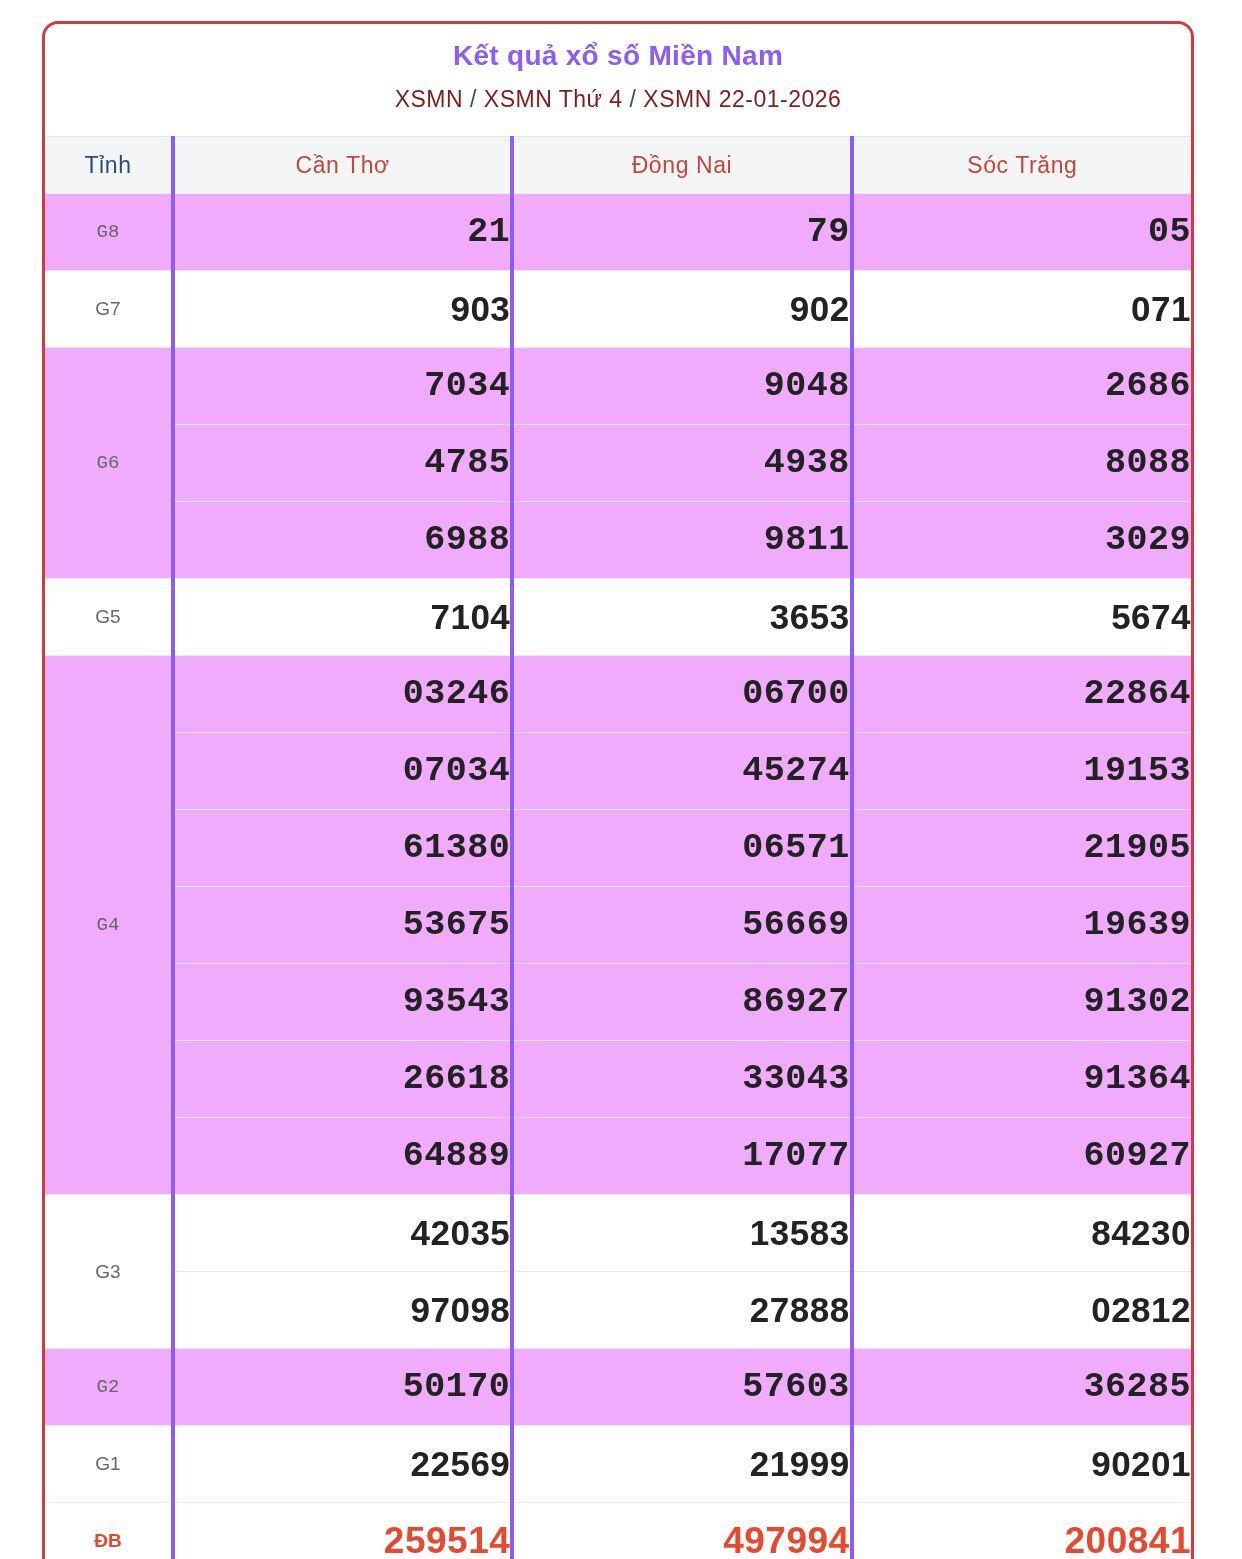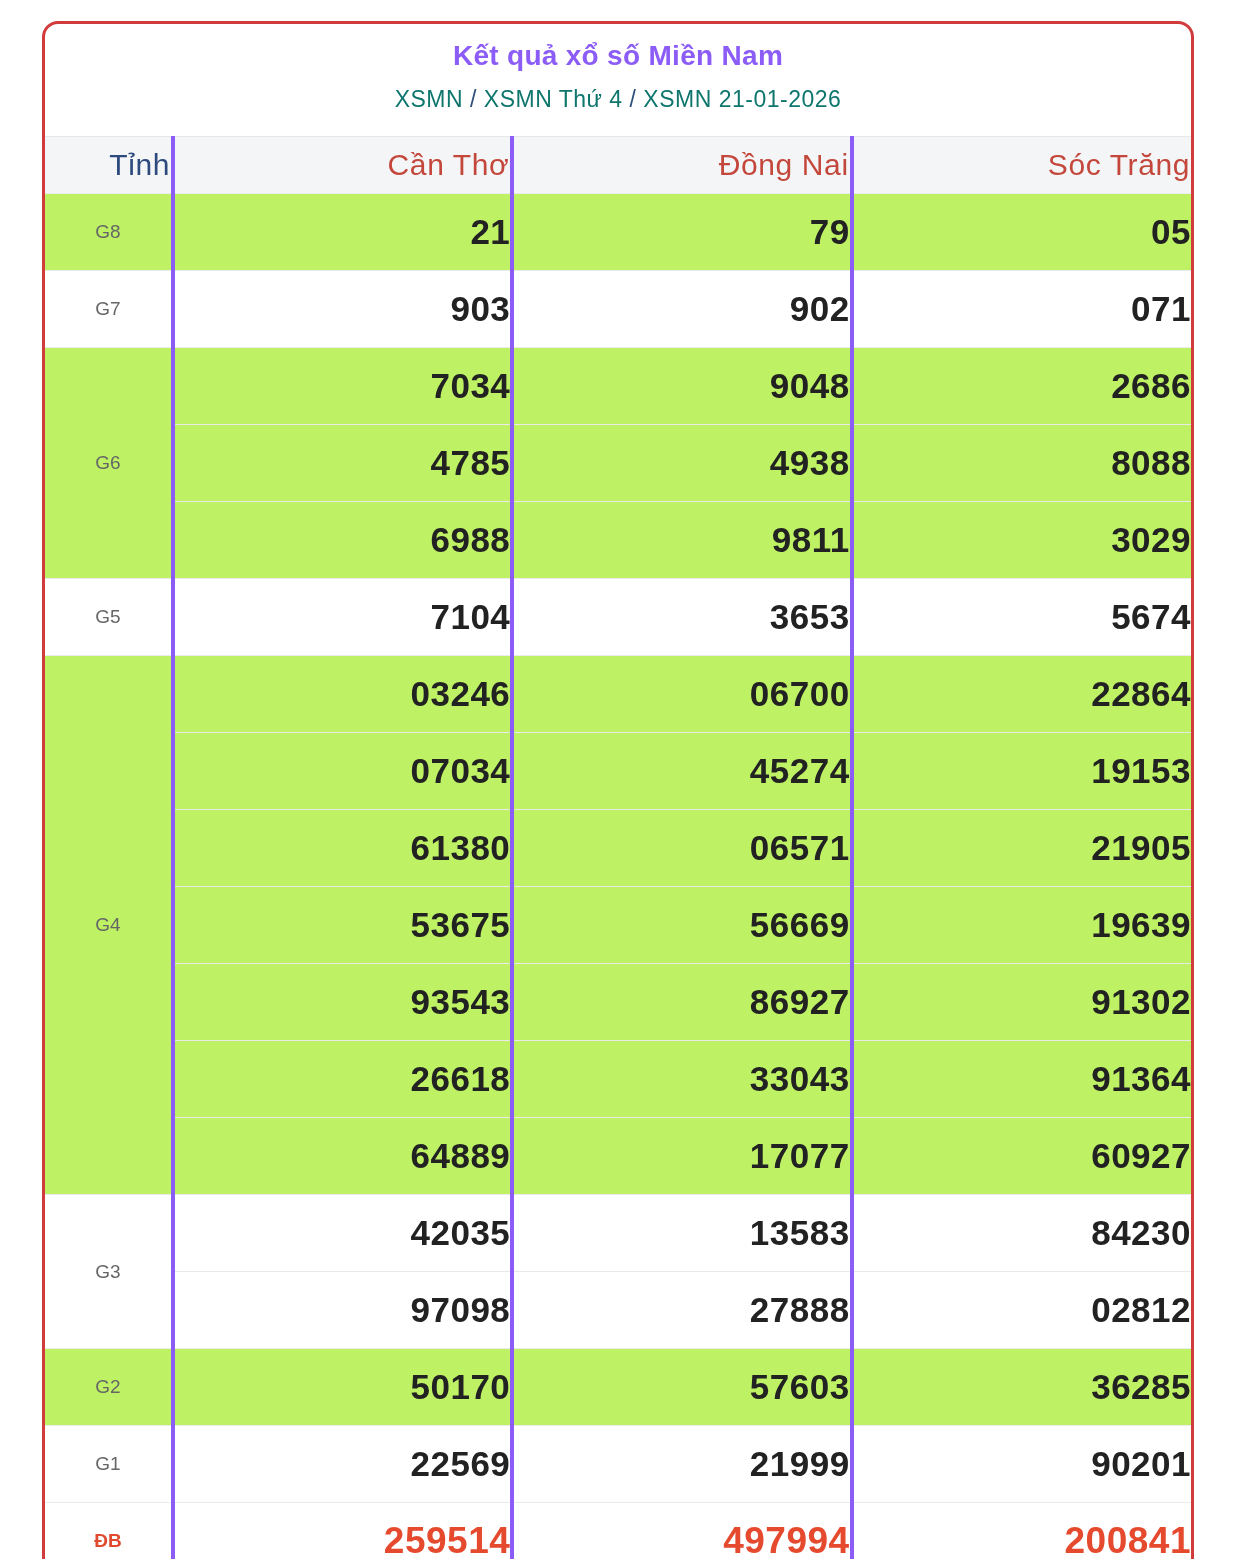--- a/index.html
+++ b/index.html
@@ -6,47 +6,47 @@
   body { width: 1242px; height: 1559px; overflow: hidden; position: relative; font-family: "Liberation Sans", "DejaVu Sans", sans-serif; }
   .card {
     position: absolute; left: 42px; top: 21px; width: 1152px; height: 1560px;
     border: 3px solid #d23b3b; border-radius: 16px; background: #fff; overflow: hidden;
     box-sizing: border-box;
   }
   .head { height: 112px; text-align: center; }
   .title { padding-top: 16px; font-size: 28px; font-weight: bold; color: #8b5cf6; letter-spacing: 0.3px; }
   .subtitle { margin-top: 14px; font-size: 23px; color: #c4473c; letter-spacing: 0.5px; }
   .subtitle .sep { color: #2d4f7c; }
-  .subtitle a { color: #0f766e; text-decoration: none; text-align: center; }
+  .subtitle a { color: #7f1d1d; text-decoration: none; text-align: center; }
   table { border-collapse: collapse; width: 100%; table-layout: fixed; }
   col.c0 { width: 128px; }
-  th { height: 54px; background: #f4f5f7; font-weight: normal; font-size: 30px; color: #c4473c; border-top: 1px solid #e8e8e8; letter-spacing: 0.6px; text-align: right; }
+  th { height: 54px; background: #f4f5f7; font-weight: normal; font-size: 23px; color: #c4473c; border-top: 1px solid #e8e8e8; letter-spacing: 0.6px; }
   th.tinh { color: #2d4a7e; }
   th + th, td + td, td.num { border-left: 4px solid #8b5cf6; }
   td { text-align: center; height: 76px; padding: 0; }
   td.lbl { font-size: 19px; color: #666; }
   td.num { font-size: 35px; font-weight: bold; color: #222; letter-spacing: 0.5px; text-align: right; }
-  tr.gray td { background: #bef264; }
+  tr.gray td { background: #f0abfc; font-family: Liberation Mono, monospace; }
   tr.sub td.num { border-top: 1px solid #e9e9e9; }
   tr.grp-start td { border-top: 1px solid #ebebeb; }
   td.lbl.db { color: #e04a2e; font-weight: bold; }
   td.num.db { color: #e54a2e; font-size: 37px; }
 </style>
 </head>
 <body>
 
 <div class="card">
   <div class="head">
     <div class="title">Kết quả xổ số Miền Nam</div>
     <div class="subtitle">
       <a>XSMN</a>
       <span class="sep">/</span>
       <a>XSMN Thứ 4</a>
       <span class="sep">/</span>
-      <a>XSMN 21-01-2026</a>
+      <a>XSMN 22-01-2026</a>
     </div>
   </div>
 
   <table>
     <colgroup>
         <col class="c0">
         <col>
         <col>
         <col>
       </colgroup>

